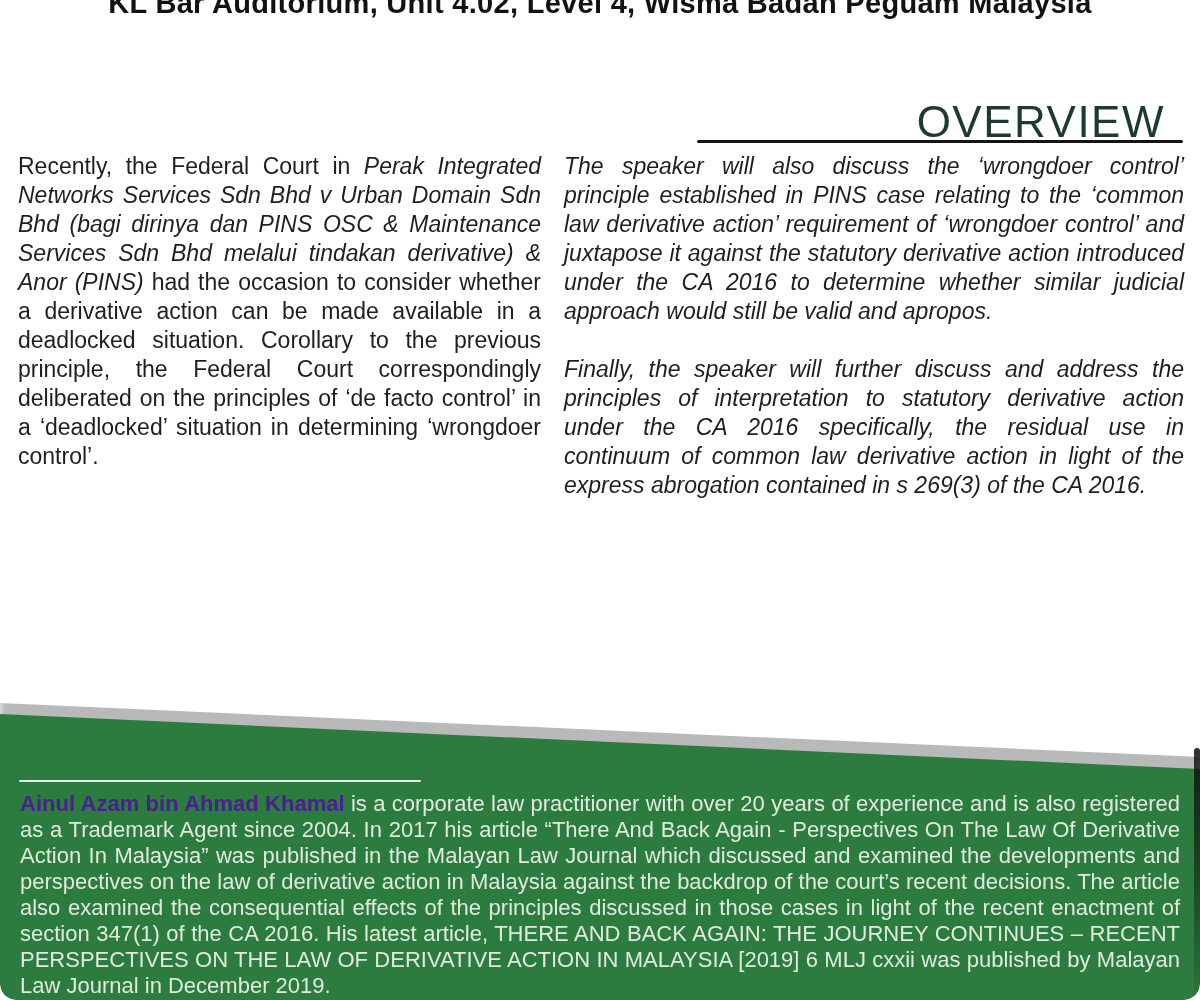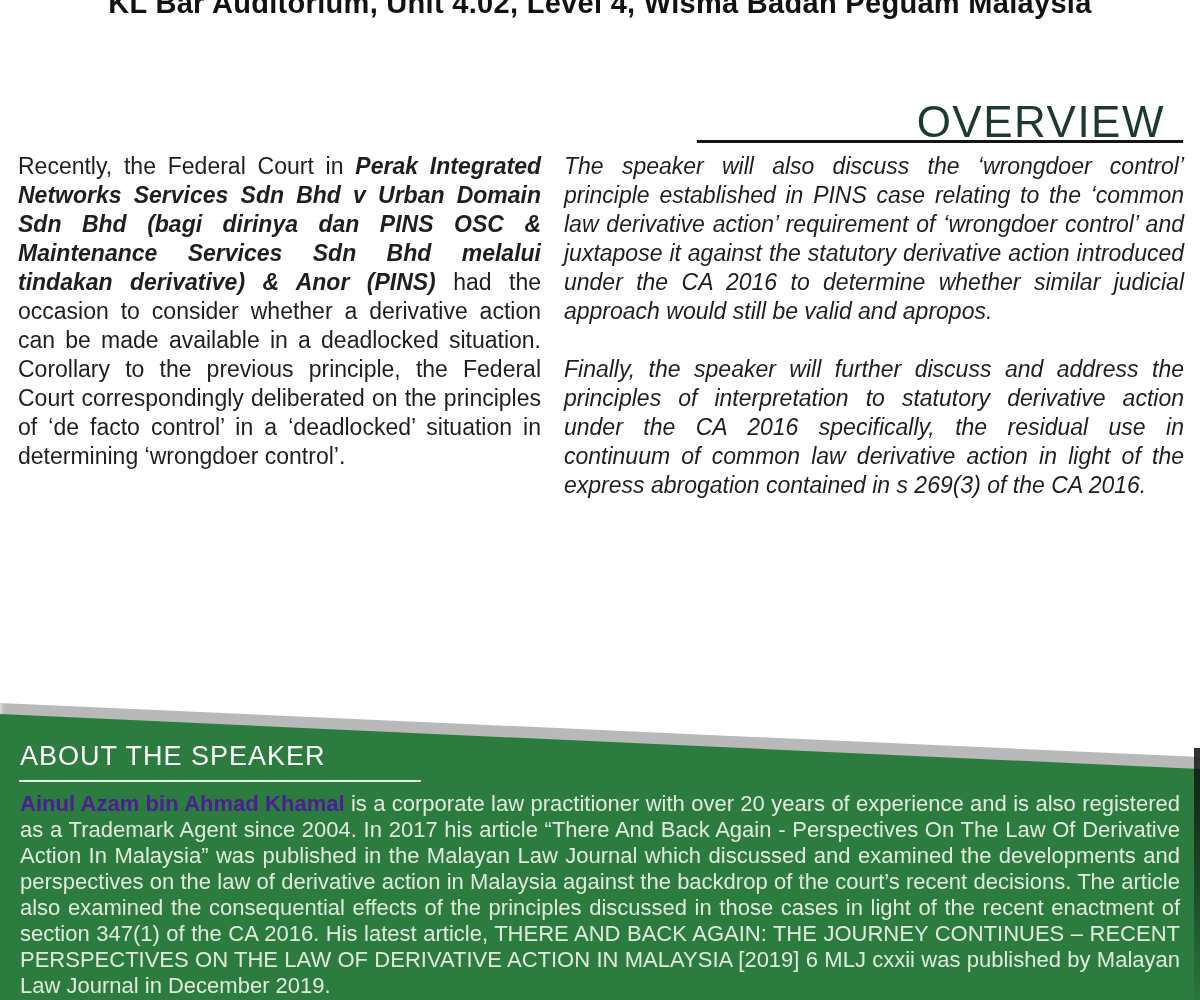--- a/index.html
+++ b/index.html
@@ -1,15 +1,15 @@
 <!DOCTYPE html>
 <html><head>
 <meta charset="utf-8">
 <style>
-  * { margin: 0; padding: 0; box-sizing: border-box; }
+  * { margin: 0; padding: 0; box-sizing: border-box; border-radius: 16px; }
   html, body { background: #ffffff; }
   body { font-family: "Liberation Sans", sans-serif; }
   .page {
     position: relative;
     width: 1200px;
     height: 1000px;
     background: #ffffff;
     overflow: hidden;
   }
 
@@ -54,21 +54,21 @@
     display: flex;
     gap: 23px;
     color: #1e1e1e;
     font-size: 23px;
     line-height: 29px;
   }
   .col { text-align: justify; text-align-last: left; }
   .col-left  { width: 523px; flex: 0 0 auto; }
   .col-right { flex: 1 1 auto; font-style: italic; }
   .col p { margin-bottom: 29px; }
-  .case-name { font-weight: 700; font-style: italic; margin-top: 9px; }
+  .case-name { font-weight: 400; font-style: italic; margin-top: 9px; }
 
   
   .banner-shadow {
     position: absolute;
     inset: 0;
     background: #b9b9b9;
     clip-path: polygon(0 703px, 100% 757px, 100% 772px, 0 717px);
     filter: blur(3px);
   }
   .banner {
@@ -138,18 +138,17 @@
     <div class="col col-right">
       <p>The speaker will also discuss the ‘wrongdoer control’ principle established in PINS case relating to the ‘common law derivative action’ requirement of ‘wrongdoer control’ and juxtapose it against the statutory derivative action introduced under the CA 2016 to determine whether similar judicial approach would still be valid and apropos.</p>
       <p>Finally, the speaker will further discuss and address the principles of interpretation to statutory derivative action under the CA 2016 specifically, the residual use in continuum of common law derivative action in light of the express abrogation contained in s 269(3) of the CA 2016.</p>
     </div>
   </div>
 
   <div class="banner-shadow"></div>
   <div class="banner"></div>
   <div class="page-edge-shadow"></div>
 
-  <div class="speaker-title">ABOUT THE SPEAKER</div>
   <div class="speaker-rule"></div>
 
   <p class="speaker-bio"><span class="speaker-name">Ainul Azam bin Ahmad Khamal</span><span> is a corporate law practitioner with over 20 years of experience and is also registered as a Trademark Agent since 2004. In 2017 his article “There And Back Again - Perspectives On The Law Of Derivative Action In Malaysia” was published in the Malayan Law Journal which discussed and examined the developments and perspectives on the law of derivative action in Malaysia against the backdrop of the court’s recent decisions. The article also examined the consequential effects of the principles discussed in those cases in light of the recent enactment of section 347(1) of the CA 2016. His latest article, THERE AND BACK AGAIN: THE JOURNEY CONTINUES – RECENT PERSPECTIVES ON THE LAW OF DERIVATIVE ACTION IN MALAYSIA [2019] 6 MLJ cxxii was published by Malayan Law Journal in December 2019.</span></p>
 
 </div>
 
 </body></html>

